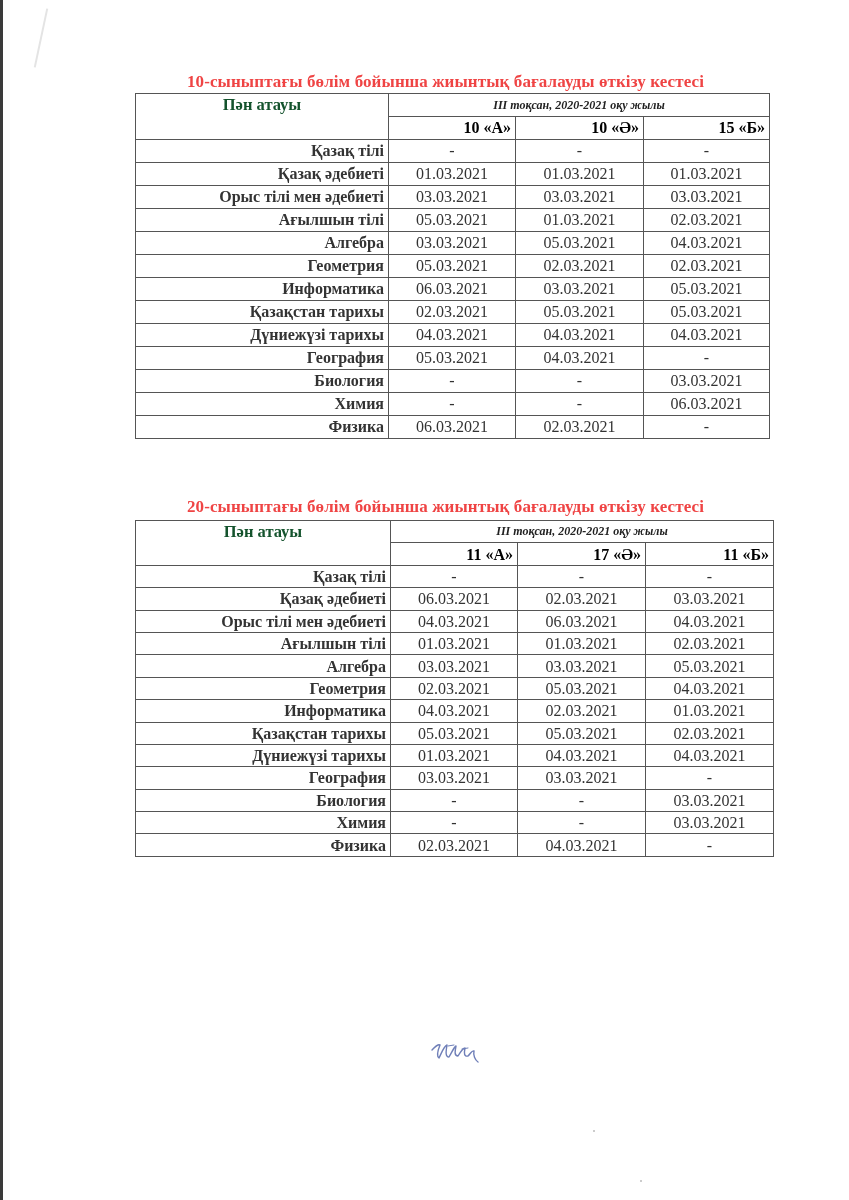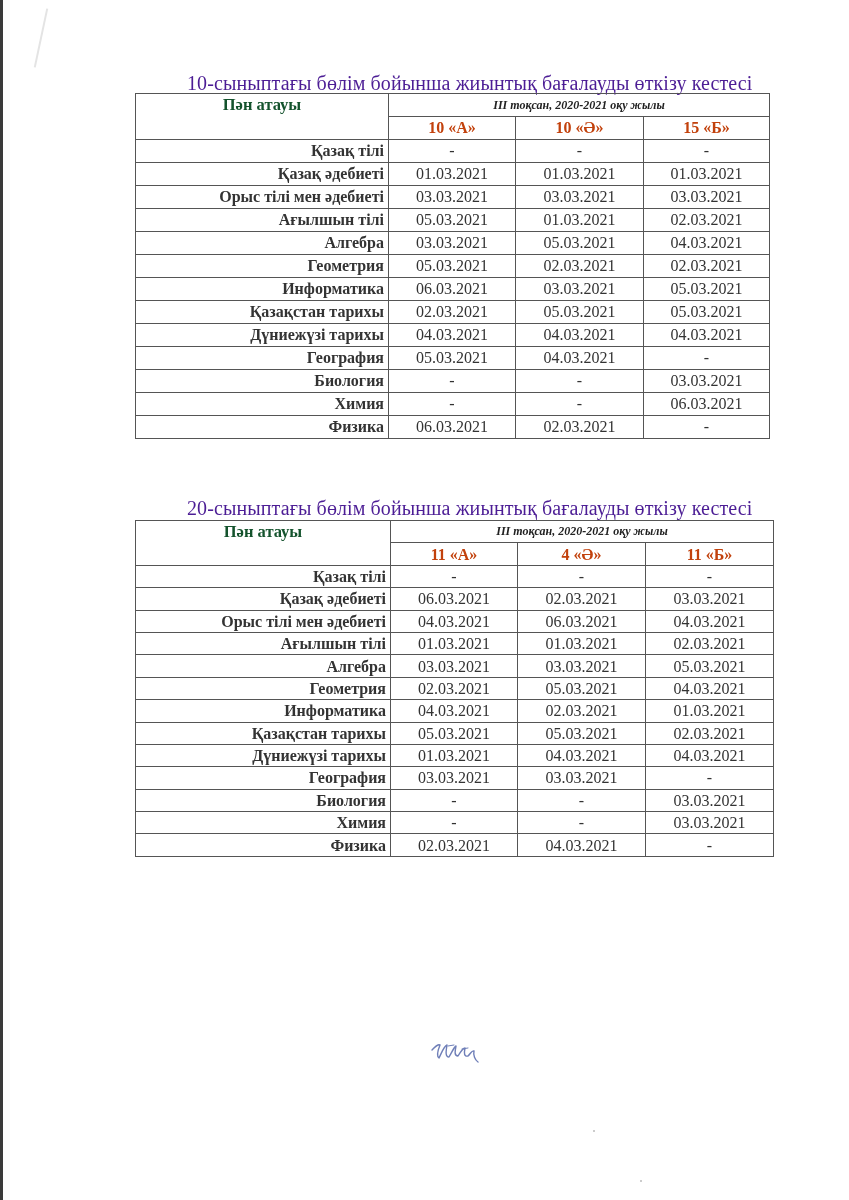--- a/index.html
+++ b/index.html
@@ -23,23 +23,23 @@
   }
   .scan-smudge {
     position: absolute;
     left: 40px; top: 8px;
     width: 2px; height: 60px;
     background: #e4e4e4;
     transform: rotate(12deg);
   }
   .table-title {
     position: absolute;
-    font-weight: normal;
-    font-size: 20px;
-    color: #4c1d95;
+    font-weight: bold;
+    font-size: 17px;
+    color: #ef4444;
     white-space: nowrap;
     letter-spacing: 0.1px;
   }
   #title-10 { left: 187px; top: 72px; }
   #title-11 { left: 187px; top: 497px; }
 
   table.sched {
     position: absolute;
     border-collapse: collapse;
     table-layout: fixed;
@@ -68,22 +68,22 @@
   }
   th.period-head {
     font-style: italic;
     font-weight: bold;
     font-size: 12px;
     text-align: center;
     color: #222;
   }
   th.class-head {
     font-weight: bold;
-    text-align: center;
-    color: #c2410c;
+    text-align: right;
+    color: #000000;
     margin-top: 36px;
   }
   td.subj {
     text-align: right;
     padding-left: 5px;
     font-weight: bold;
   }
   td.date {
     text-align: center;
   }
@@ -219,21 +219,21 @@
       <col class="c2">
       <col class="c3" style="width:128px">
     </colgroup>
   <thead>
     <tr>
       <th class="subj-head" rowspan="2">Пән атауы</th>
       <th class="period-head" colspan="3">III тоқсан, 2020-2021 оқу жылы</th>
     </tr>
     <tr>
       <th class="class-head">11 «А»</th>
-      <th class="class-head">4 «Ә»</th>
+      <th class="class-head">17 «Ә»</th>
       <th class="class-head">11 «Б»</th>
     </tr>
   </thead>
   <tbody>
       <tr>
         <td class="subj">Қазақ тілі</td>
         <td class="date">-</td>
         <td class="date">-</td>
         <td class="date">-</td>
       </tr>

